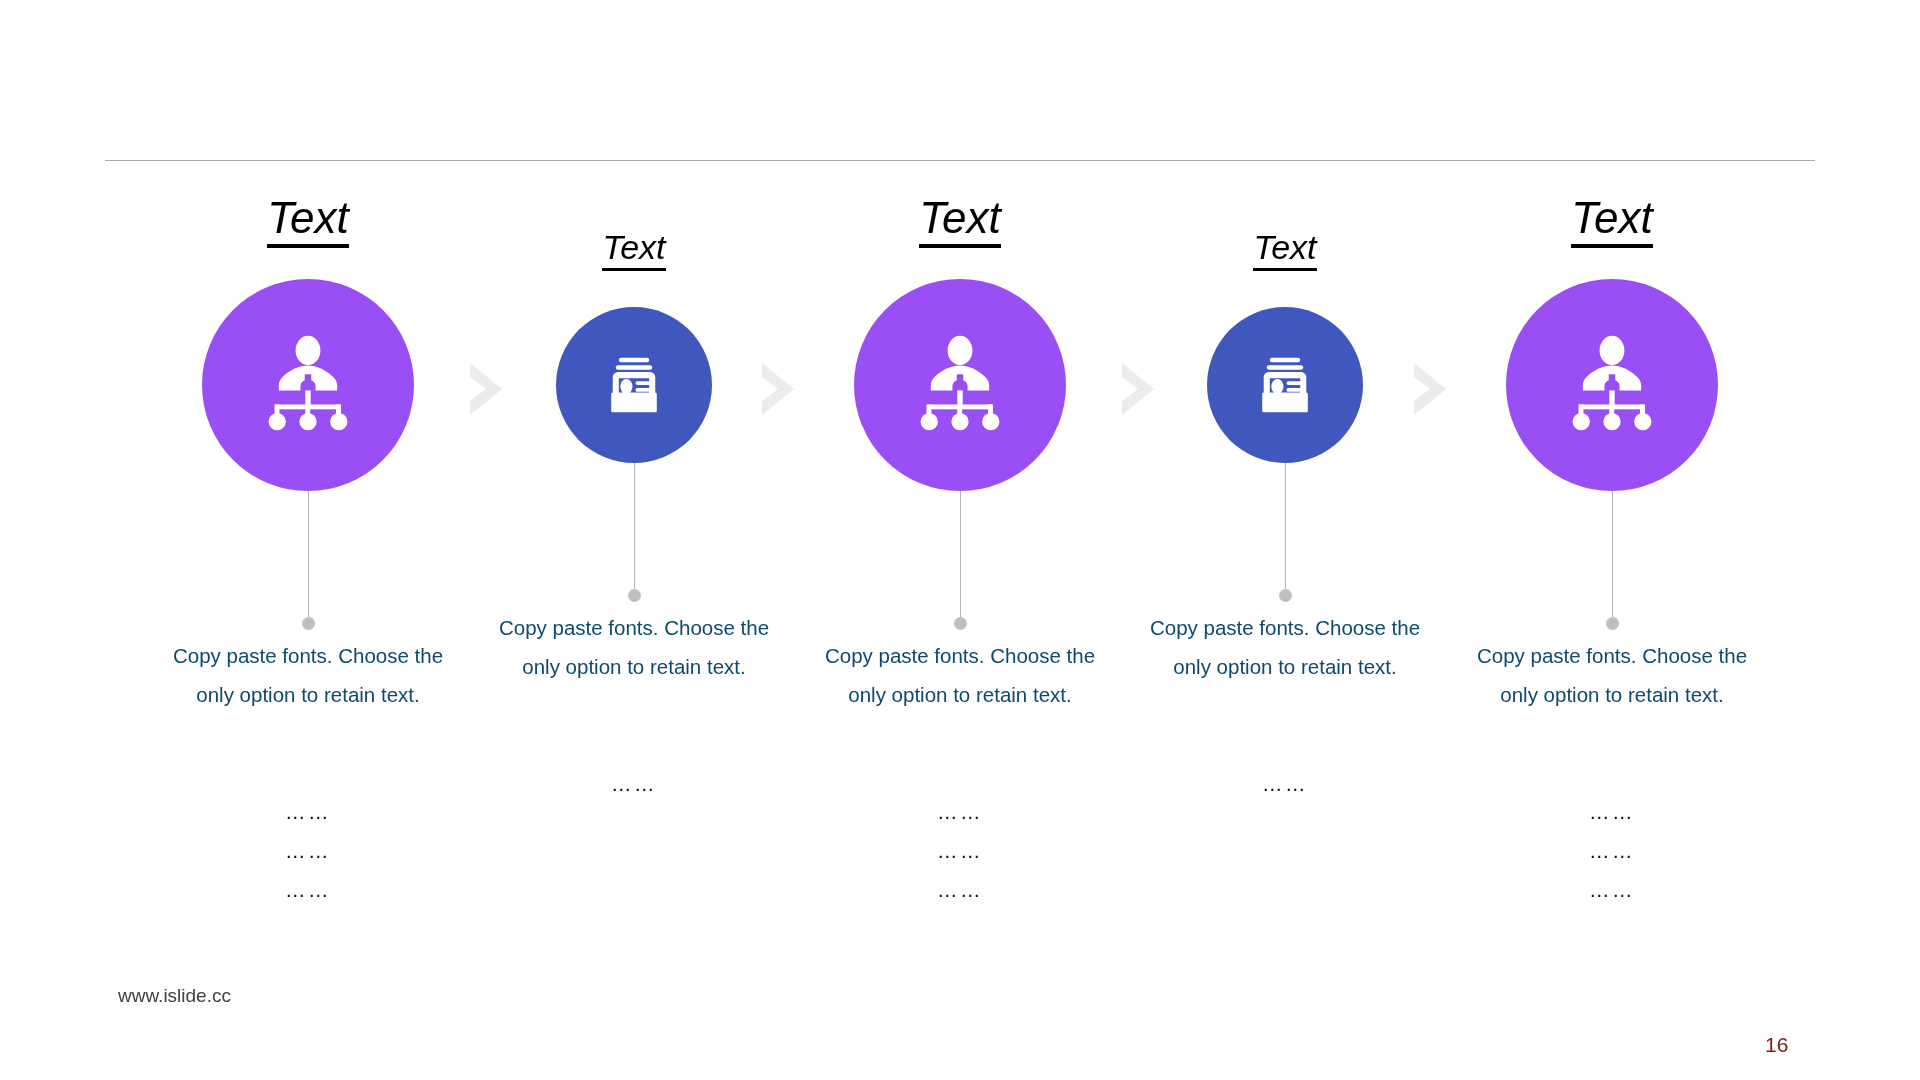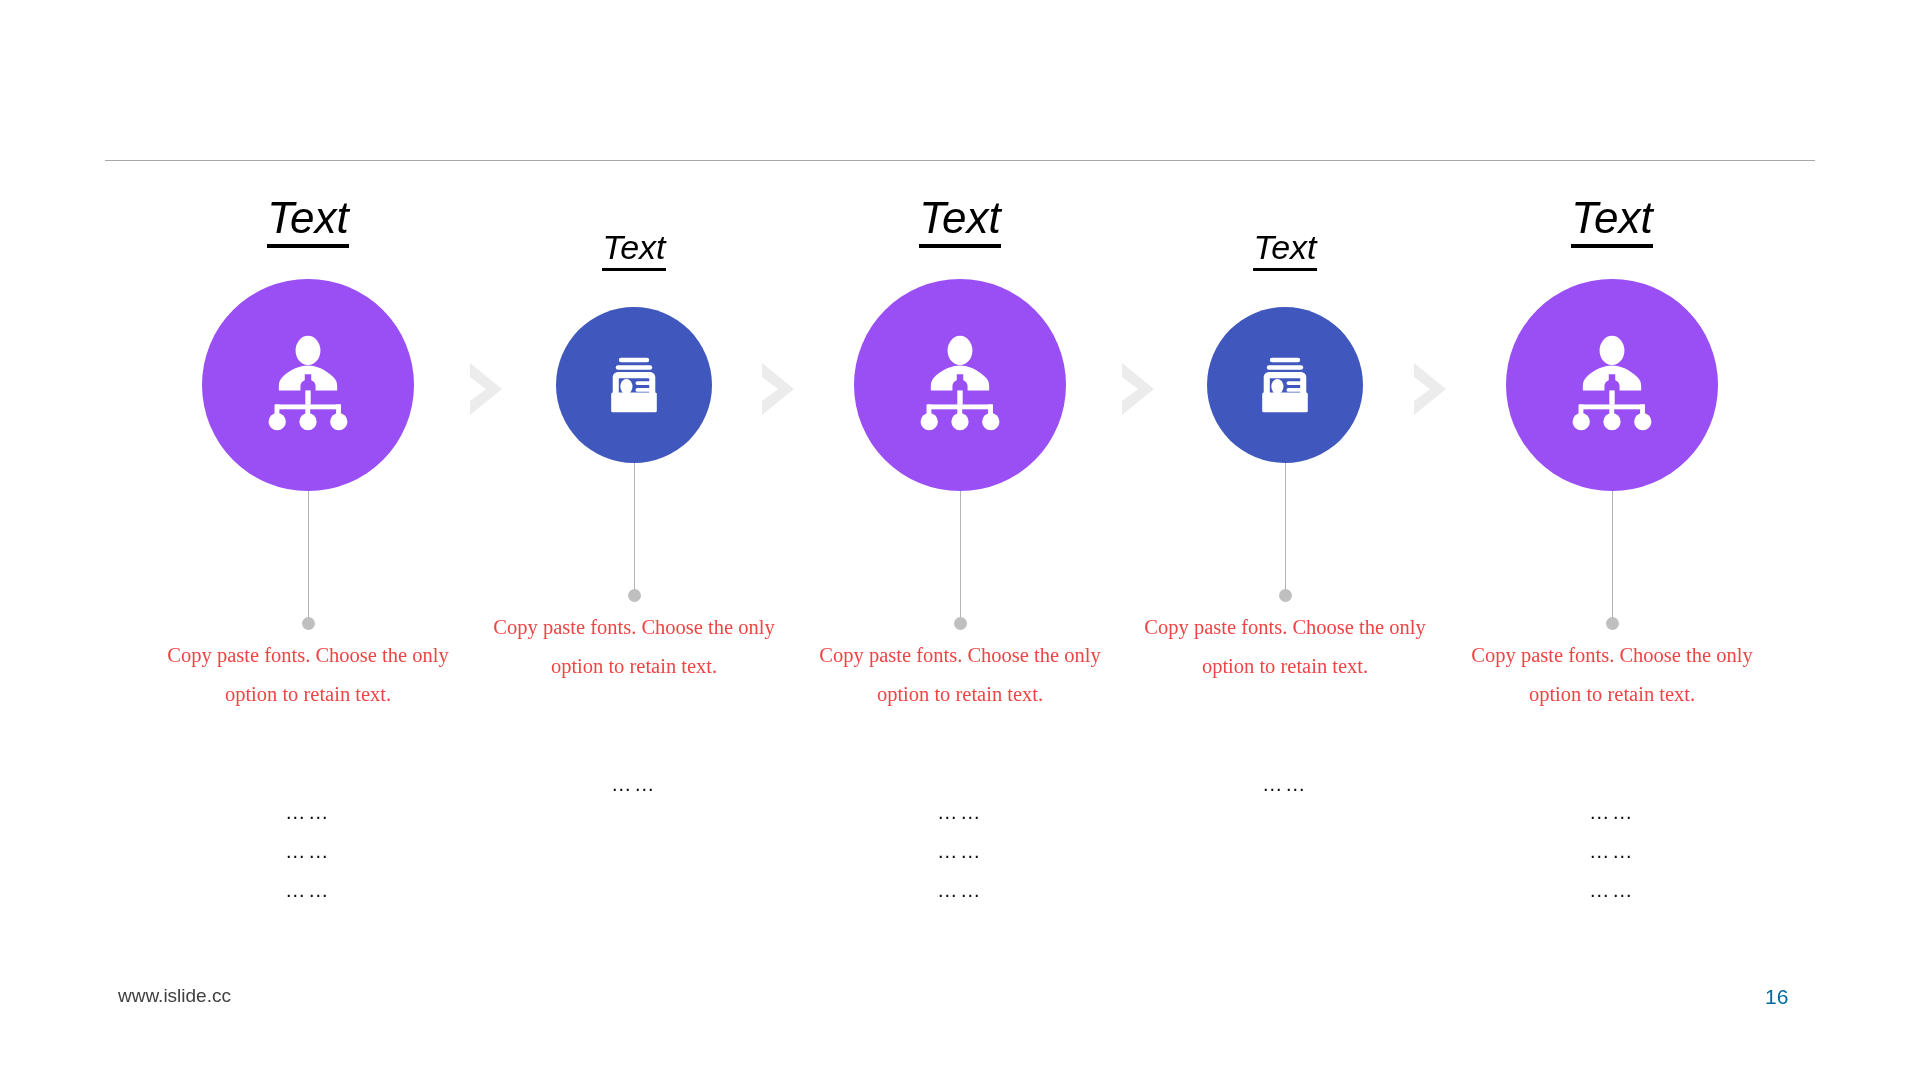--- a/index.html
+++ b/index.html
@@ -55,22 +55,22 @@
     background:#bfbfbf; left:143.5px;
   }
   .step.big .connector { top:491px; height:132px; }
   .step.big .dot { top:617px; }
   .step.small .connector { top:463px; height:132px; }
   .step.small .dot { top:589px; }
 
   
   .body-copy {
     position:absolute; left:0; width:300px; text-align:center;
-    font-size:20.5px; line-height:39px; color:#ef4444;
-    font-family:Liberation Serif, serif;
+    font-size:20.5px; line-height:39px; color:#0c4a6e;
+    font-family:Liberation Sans, sans-serif;
   }
   .step.big .body-copy { top:636px; }
   .step.small .body-copy { top:608px; }
 
   .dots-block {
     position:absolute; left:0; width:300px; text-align:center;
     font-size:20.5px; line-height:39px; color:#0d0d0d;
     letter-spacing:2.5px;
   }
   .step.big .dots-block { top:792px; }
@@ -81,22 +81,22 @@
   .chevron { position:absolute; top:359px; width:52px; height:60px; }
   .chevron svg { display:block; }
 
   
   .footer-left {
     position:absolute; left:118px; top:985px;
     font-size:19px; color:#404040;
     font-family:"Liberation Sans", sans-serif;
   }
   .footer-right {
-    position:absolute; left:1765px; top:985px;
-    font-size:21px; color:#0369a1;
+    position:absolute; left:1765px; top:1033px;
+    font-size:21px; color:#7f1d1d;
     font-family:"Liberation Sans", sans-serif;
   }
 </style>
 </head>
 <body>
 
 <div class="slide">
 
   <div class="divider"></div>
 

